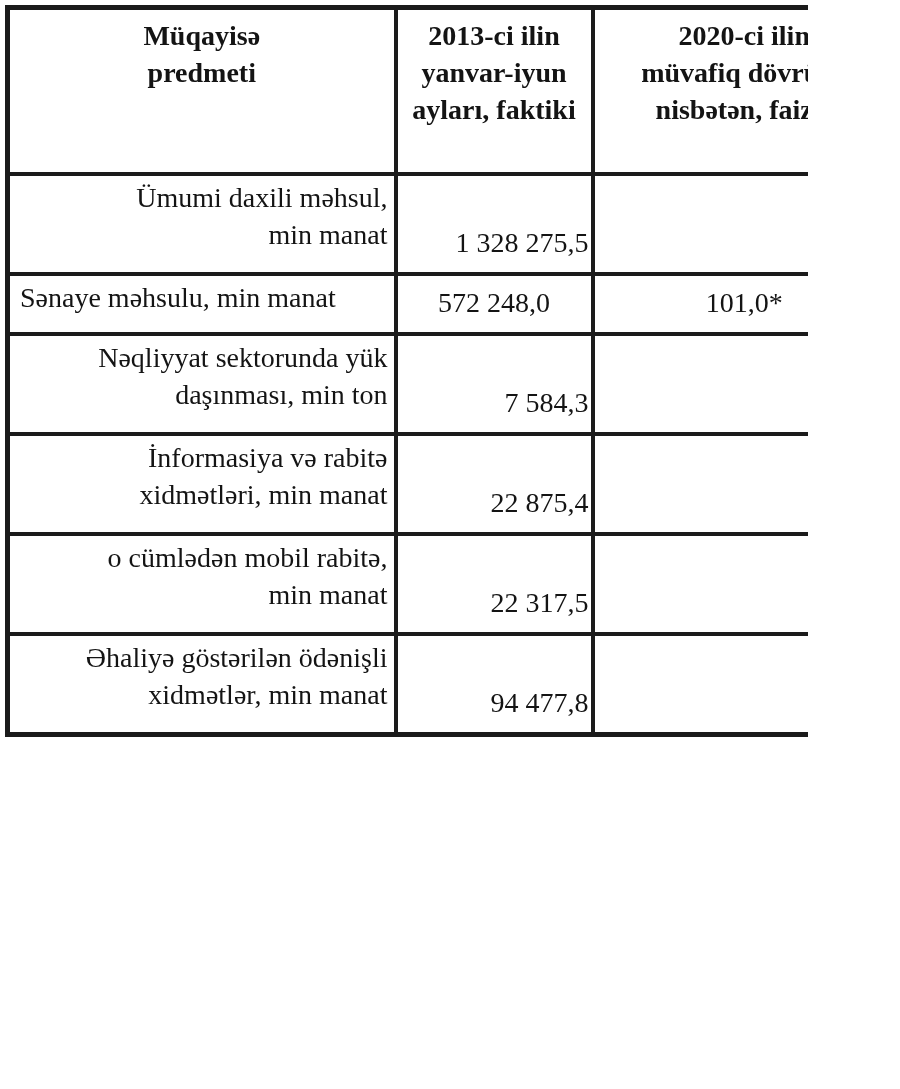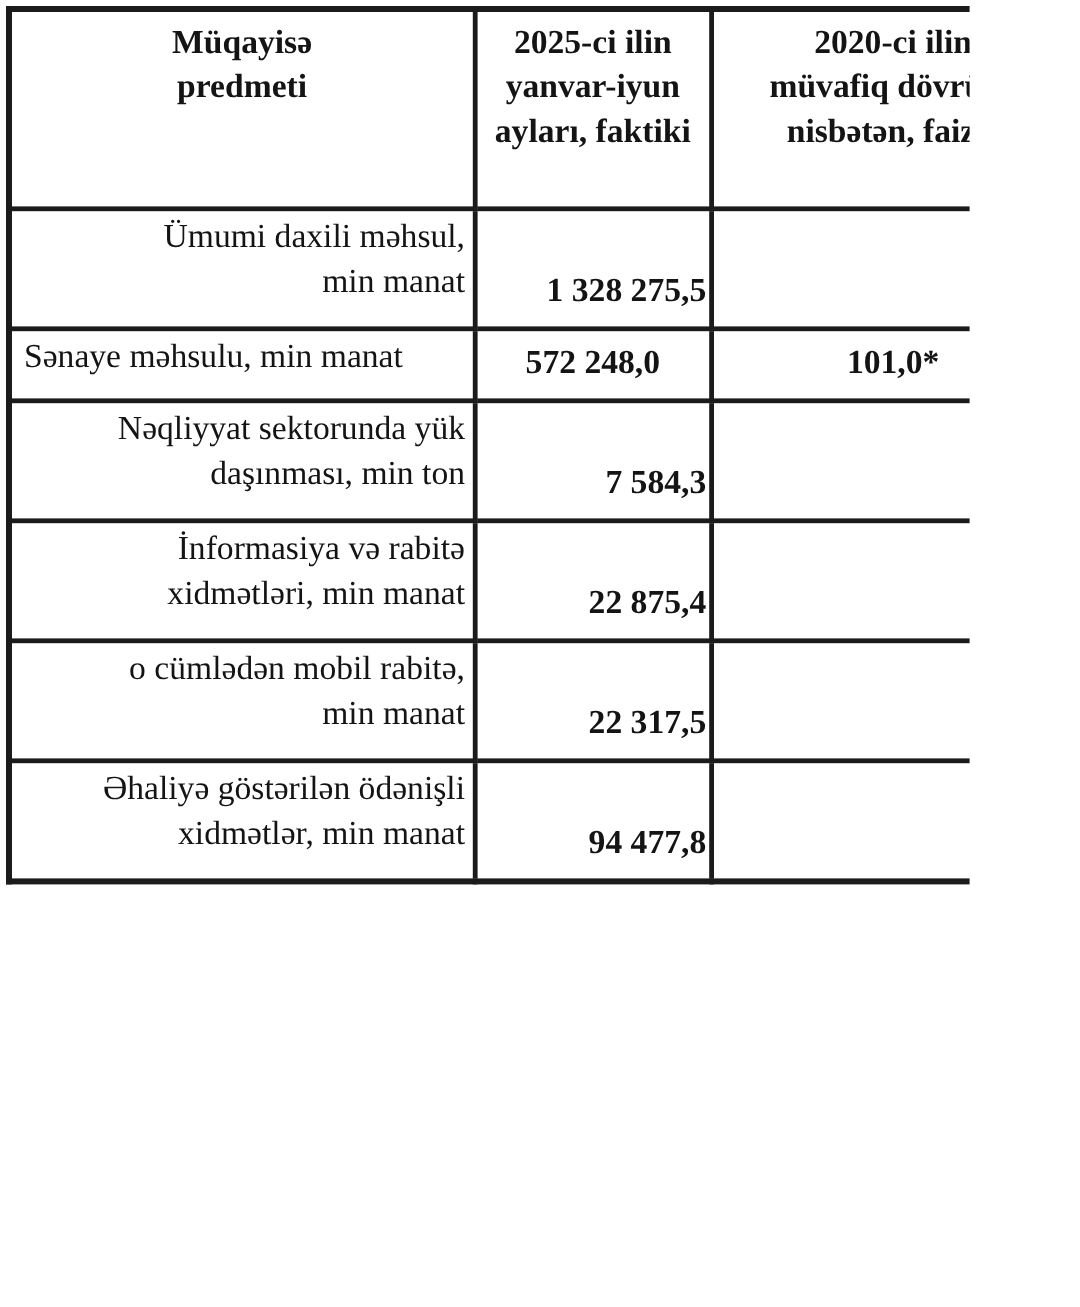--- a/index.html
+++ b/index.html
@@ -47,40 +47,39 @@
     text-align: left;
     vertical-align: top;
     padding: 4px 6px 6px 10px;
     white-space: pre;
   }
   td.num {
     text-align: center;
     vertical-align: bottom;
     padding: 2px 2px 10px 2px;
     white-space: pre;
-    font-weight: bold;
   }
   tr.tall td { height: 84px; text-align: right; }
   tr.short td { height: 44px; }
 </style>
 </head>
 <body>
 
 <div class="page">
   <table class="stat-table">
     <colgroup>
       <col class="c1">
       <col class="c2">
       <col class="c3">
     </colgroup>
     <tbody>
       <tr>
         <th class="hdr">Müqayisə
 predmeti</th>
-        <th class="hdr">2025-ci ilin
+        <th class="hdr">2013-ci ilin
 yanvar-iyun
 ayları, faktiki</th>
         <th class="hdr">2020-ci ilin
 müvafiq dövrünə
 nisbətən, faizlə</th>
       </tr>
 
       <tr class="tall">
         <td class="lbl">Ümumi daxili məhsul,
 min manat</td>

